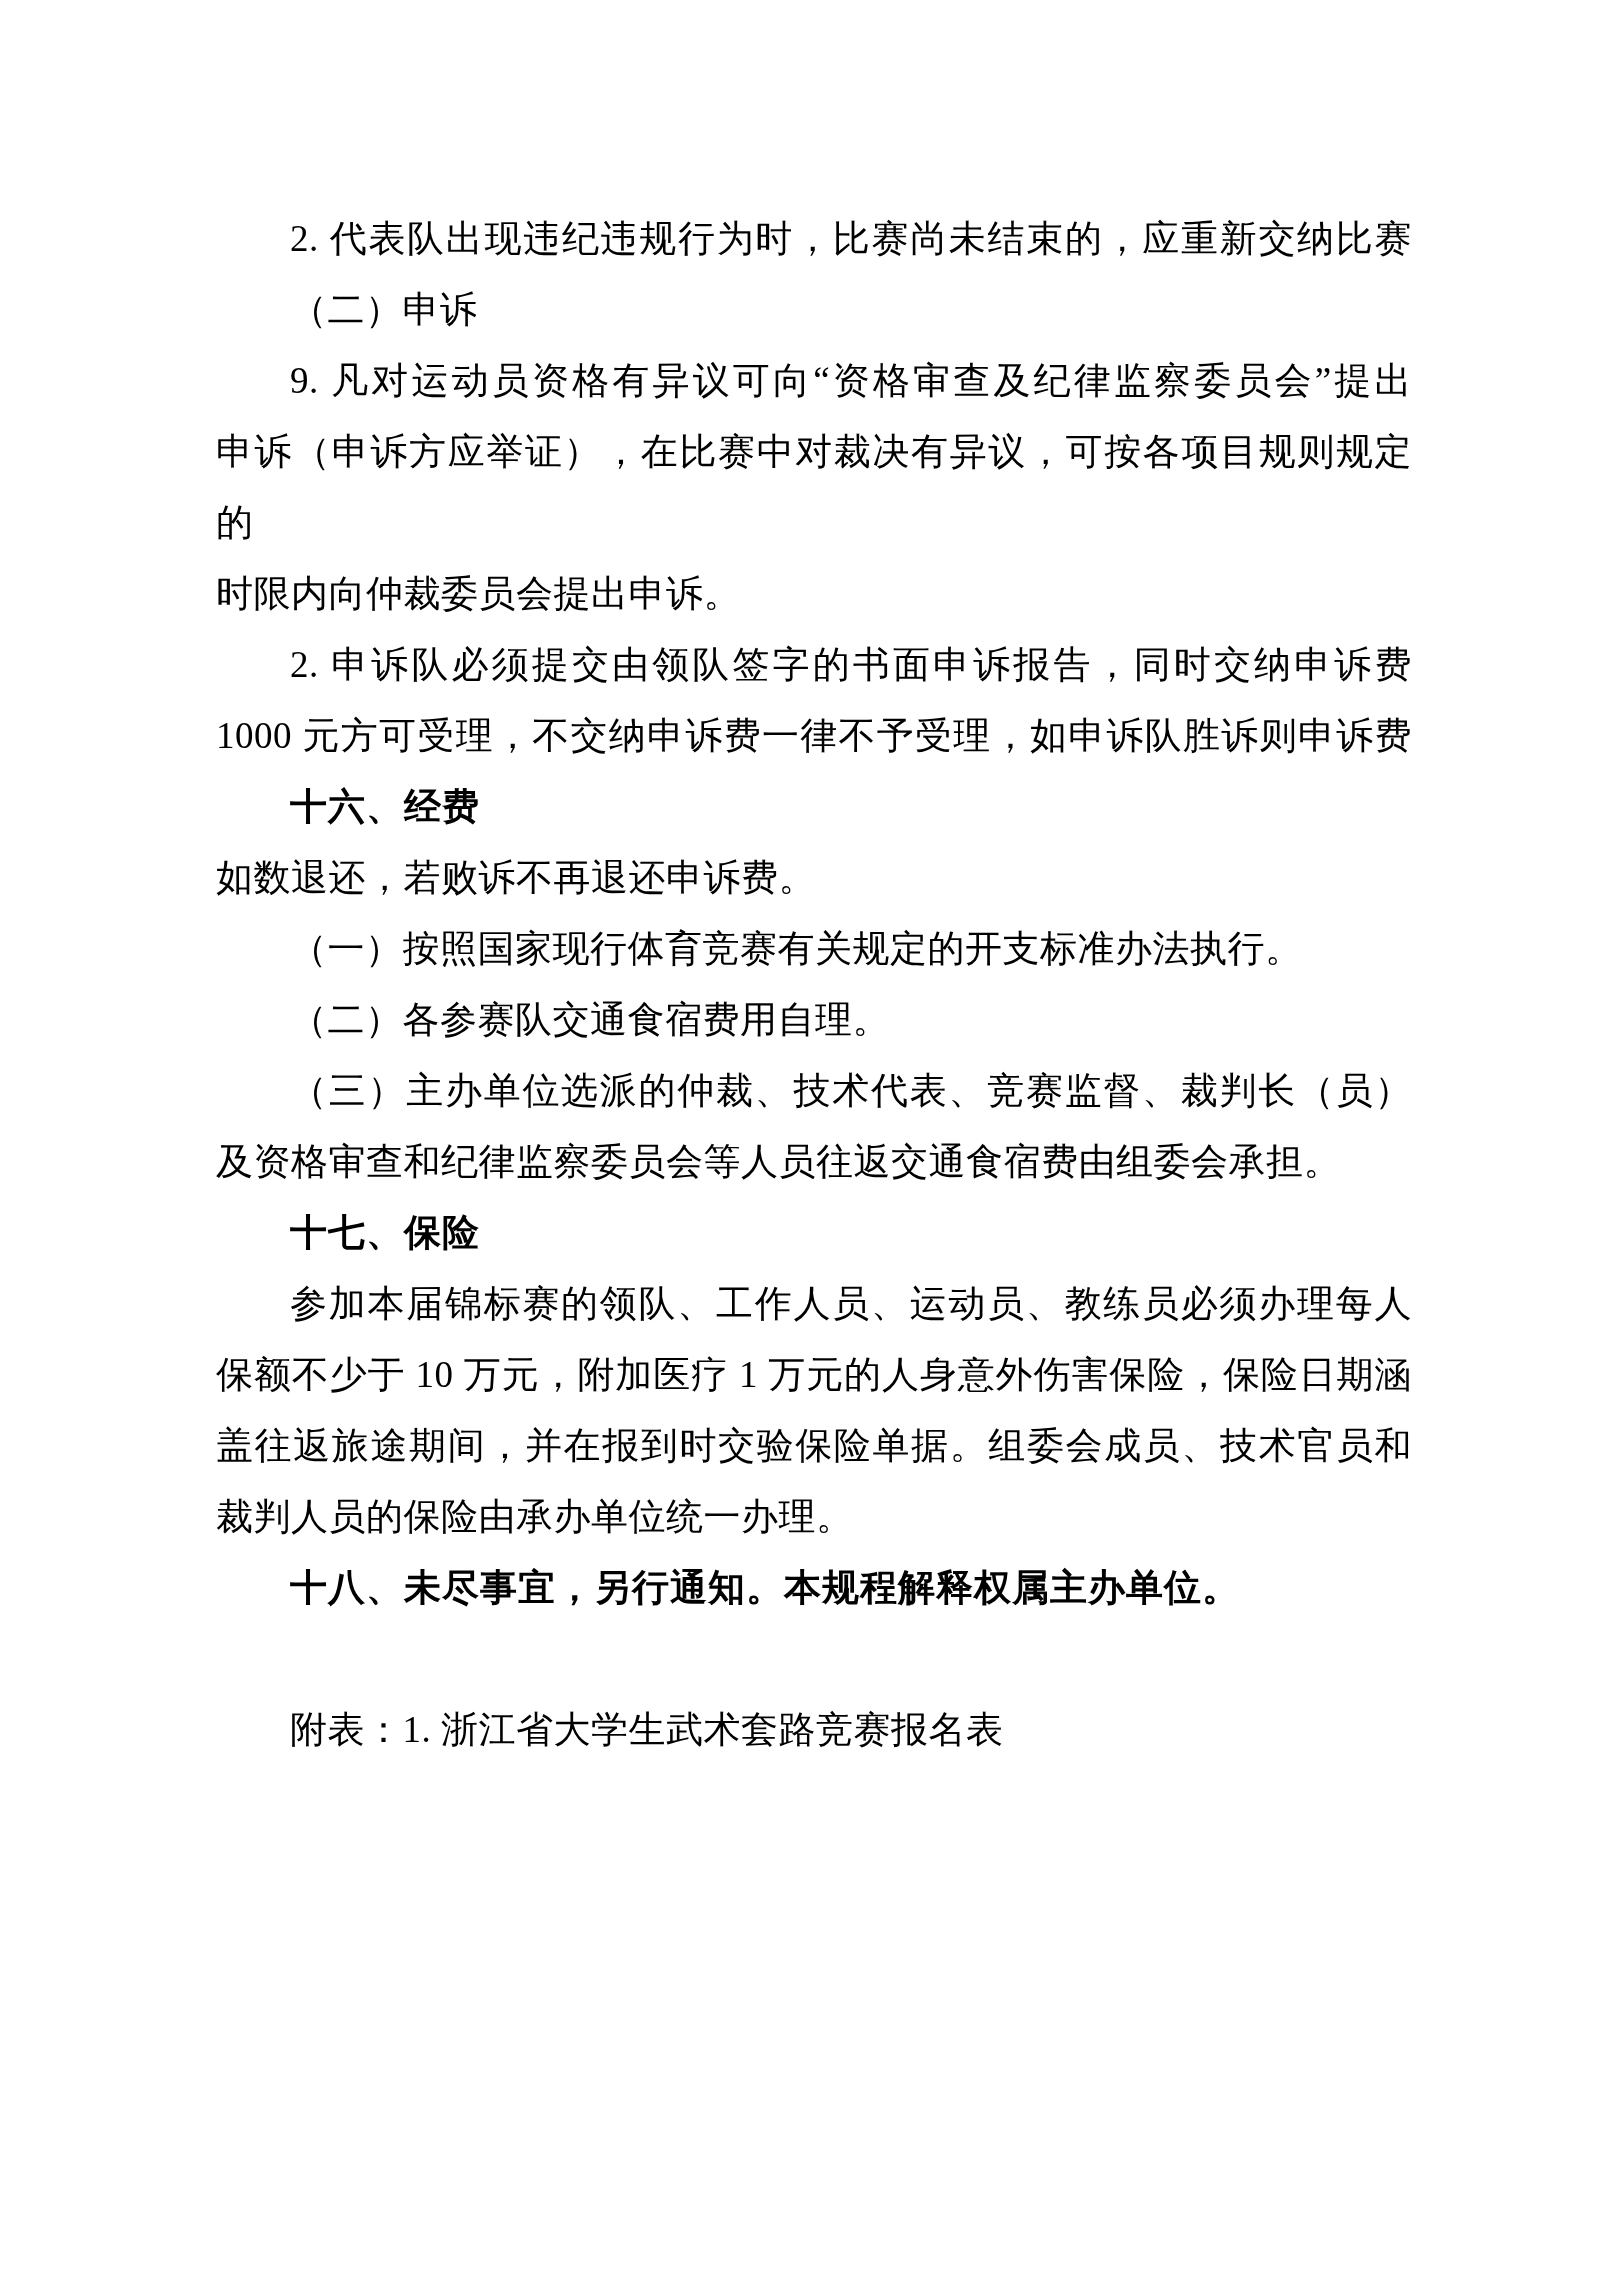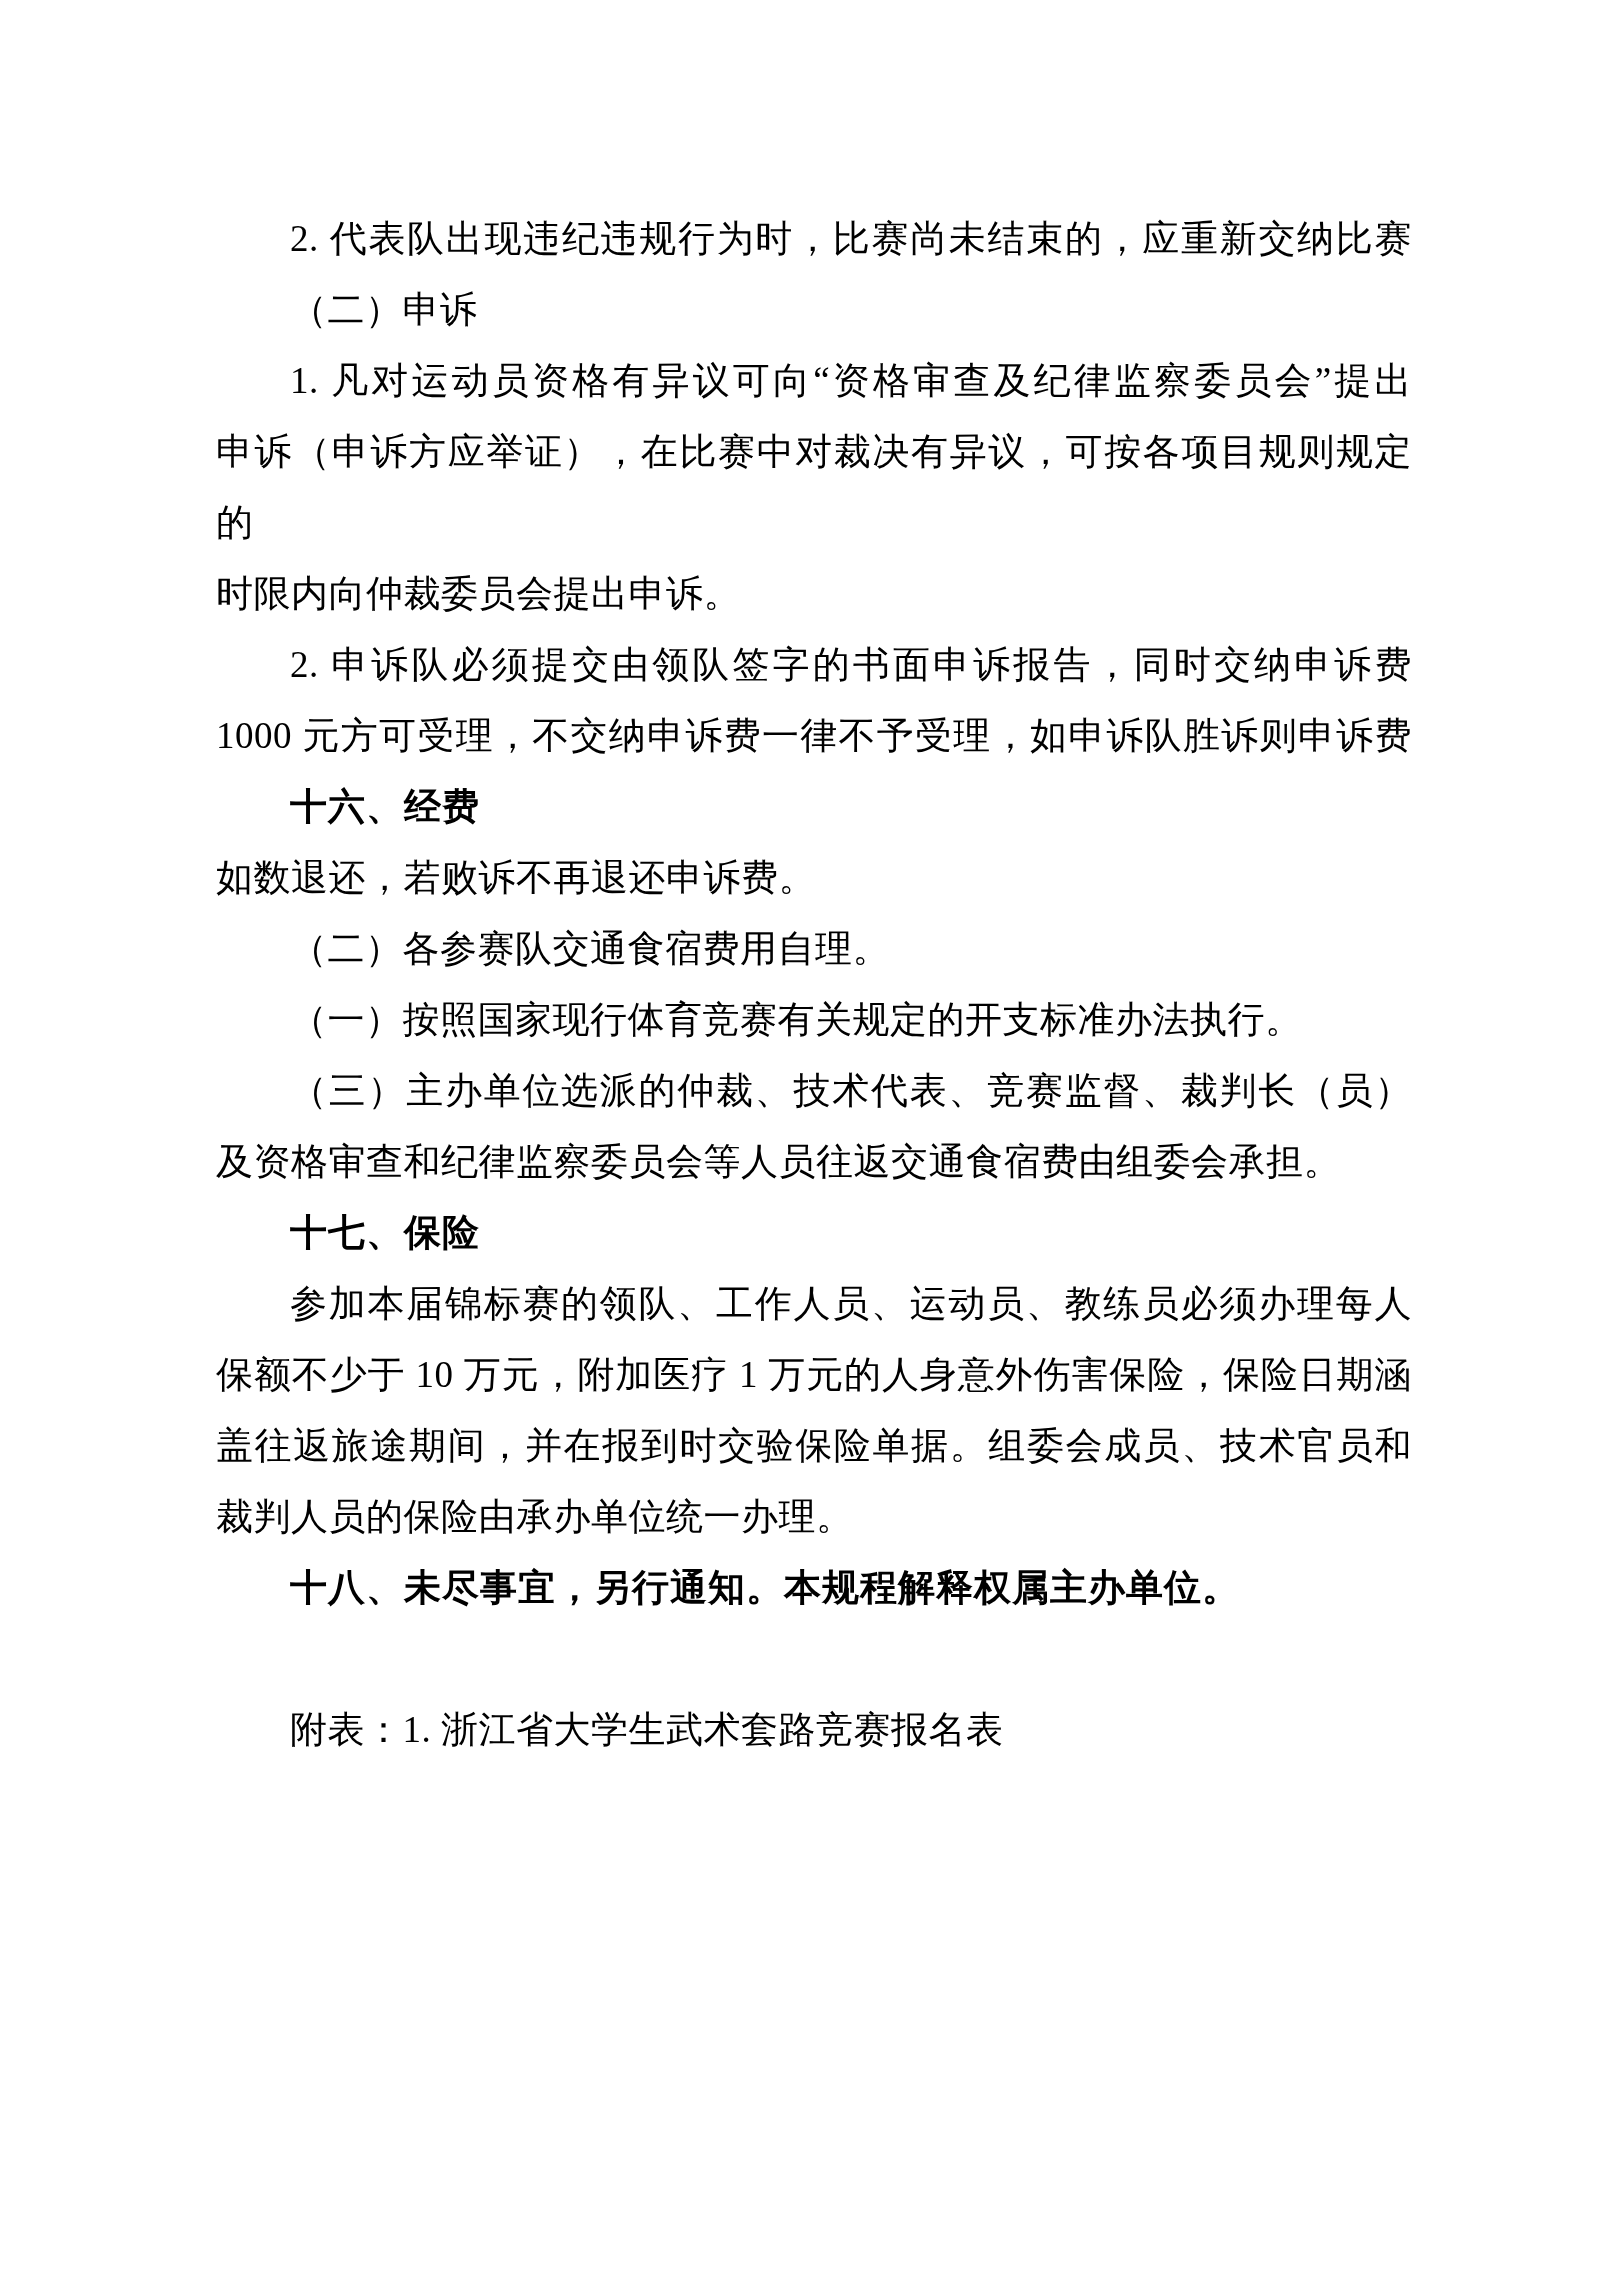--- a/index.html
+++ b/index.html
@@ -53,29 +53,29 @@
     text-justify: inter-character;
   }
 </style>
 </head>
 <body>
 
 <div class="page" style="background: rgb(255, 255, 255);">
   <div class="text-block" style="color: rgb(0, 0, 0);">
       <div class="line first stretch">2. 代表队出现违纪违规行为时，比赛尚未结束的，应重新交纳比赛</div>
       <div class="line first">（二）申诉</div>
-      <div class="line first stretch">1. 凡对运动员资格有异议可向“资格审查及纪律监察委员会”提出</div>
+      <div class="line first stretch">9. 凡对运动员资格有异议可向“资格审查及纪律监察委员会”提出</div>
       <div class="line stretch">申诉（申诉方应举证），在比赛中对裁决有异议，可按各项目规则规定的</div>
       <div class="line">时限内向仲裁委员会提出申诉。</div>
       <div class="line first stretch">2. 申诉队必须提交由领队签字的书面申诉报告，同时交纳申诉费</div>
       <div class="line stretch">1000 元方可受理，不交纳申诉费一律不予受理，如申诉队胜诉则申诉费</div>
       <div class="line first heading">十六、经费</div>
       <div class="line">如数退还，若败诉不再退还申诉费。</div>
+      <div class="line first">（一）按照国家现行体育竞赛有关规定的开支标准办法执行。</div>
       <div class="line first">（二）各参赛队交通食宿费用自理。</div>
-      <div class="line first">（一）按照国家现行体育竞赛有关规定的开支标准办法执行。</div>
       <div class="line first stretch">（三）主办单位选派的仲裁、技术代表、竞赛监督、裁判长（员）</div>
       <div class="line">及资格审查和纪律监察委员会等人员往返交通食宿费由组委会承担。</div>
       <div class="line first heading">十七、保险</div>
       <div class="line first stretch">参加本届锦标赛的领队、工作人员、运动员、教练员必须办理每人</div>
       <div class="line stretch">保额不少于 10 万元，附加医疗 1 万元的人身意外伤害保险，保险日期涵</div>
       <div class="line stretch">盖往返旅途期间，并在报到时交验保险单据。组委会成员、技术官员和</div>
       <div class="line">裁判人员的保险由承办单位统一办理。</div>
       <div class="line first heading">十八、未尽事宜，另行通知。本规程解释权属主办单位。</div>
       <div class="line"></div>
       <div class="line first">附表：1. 浙江省大学生武术套路竞赛报名表</div>

